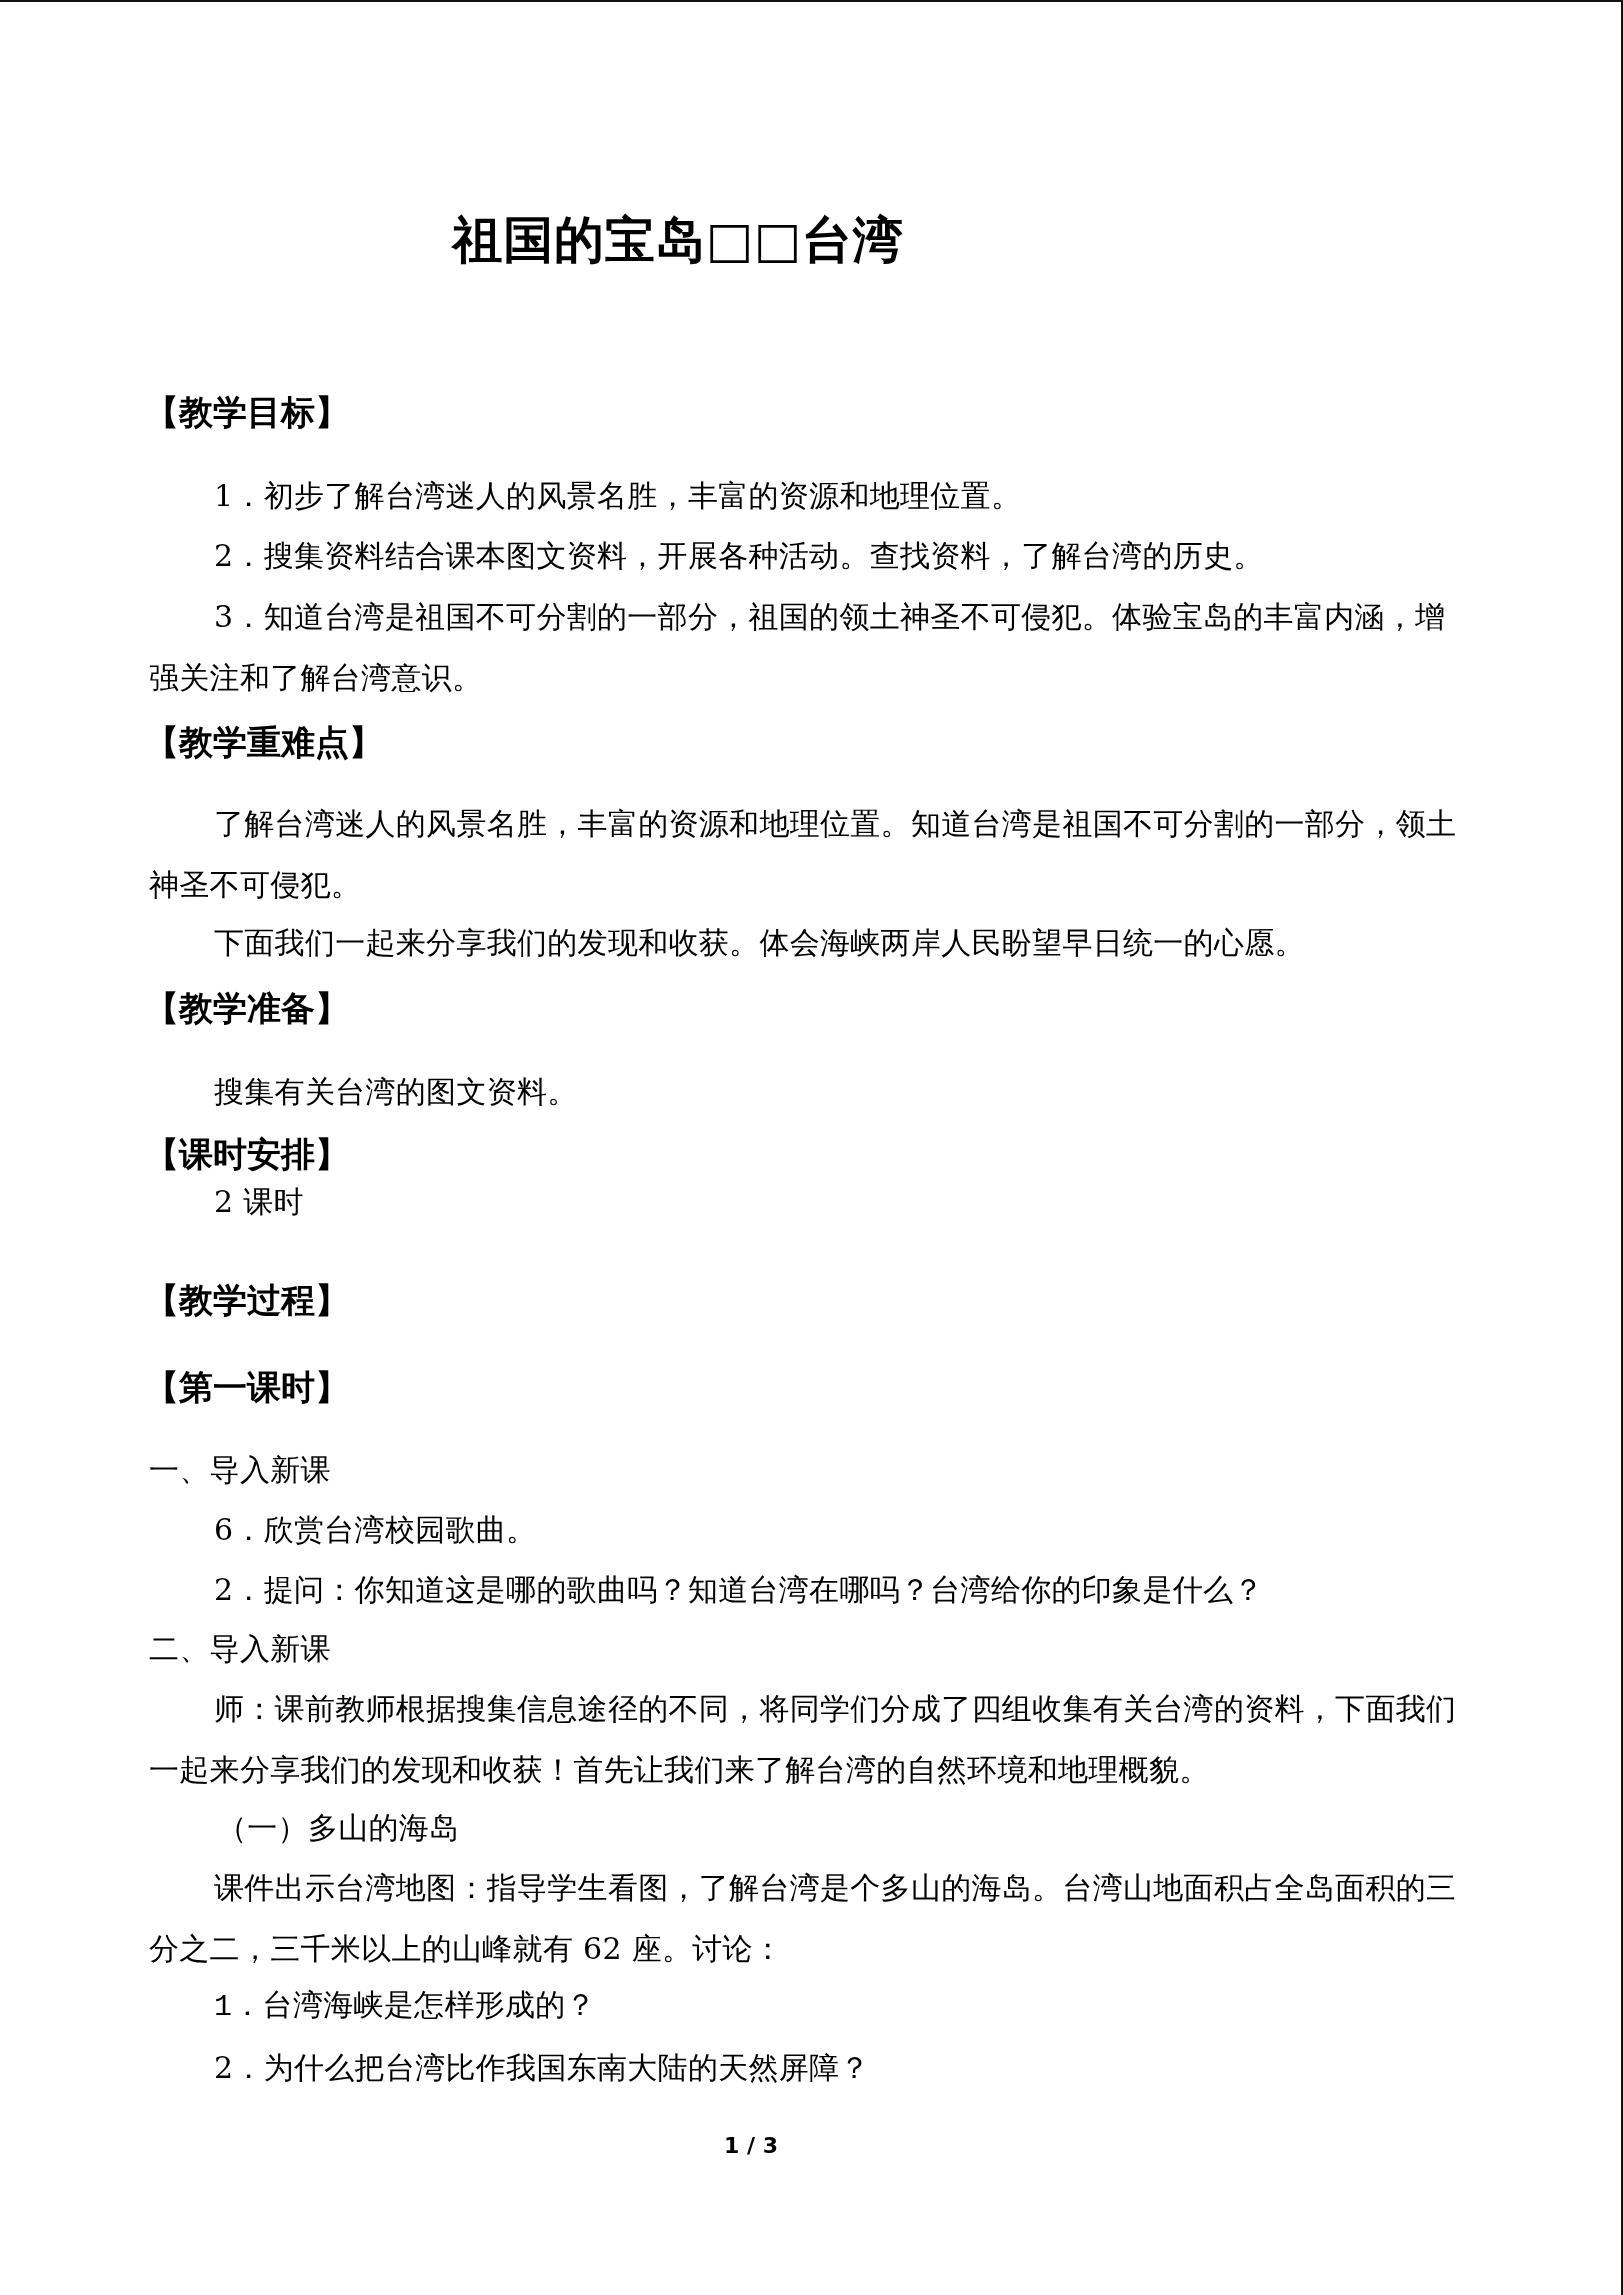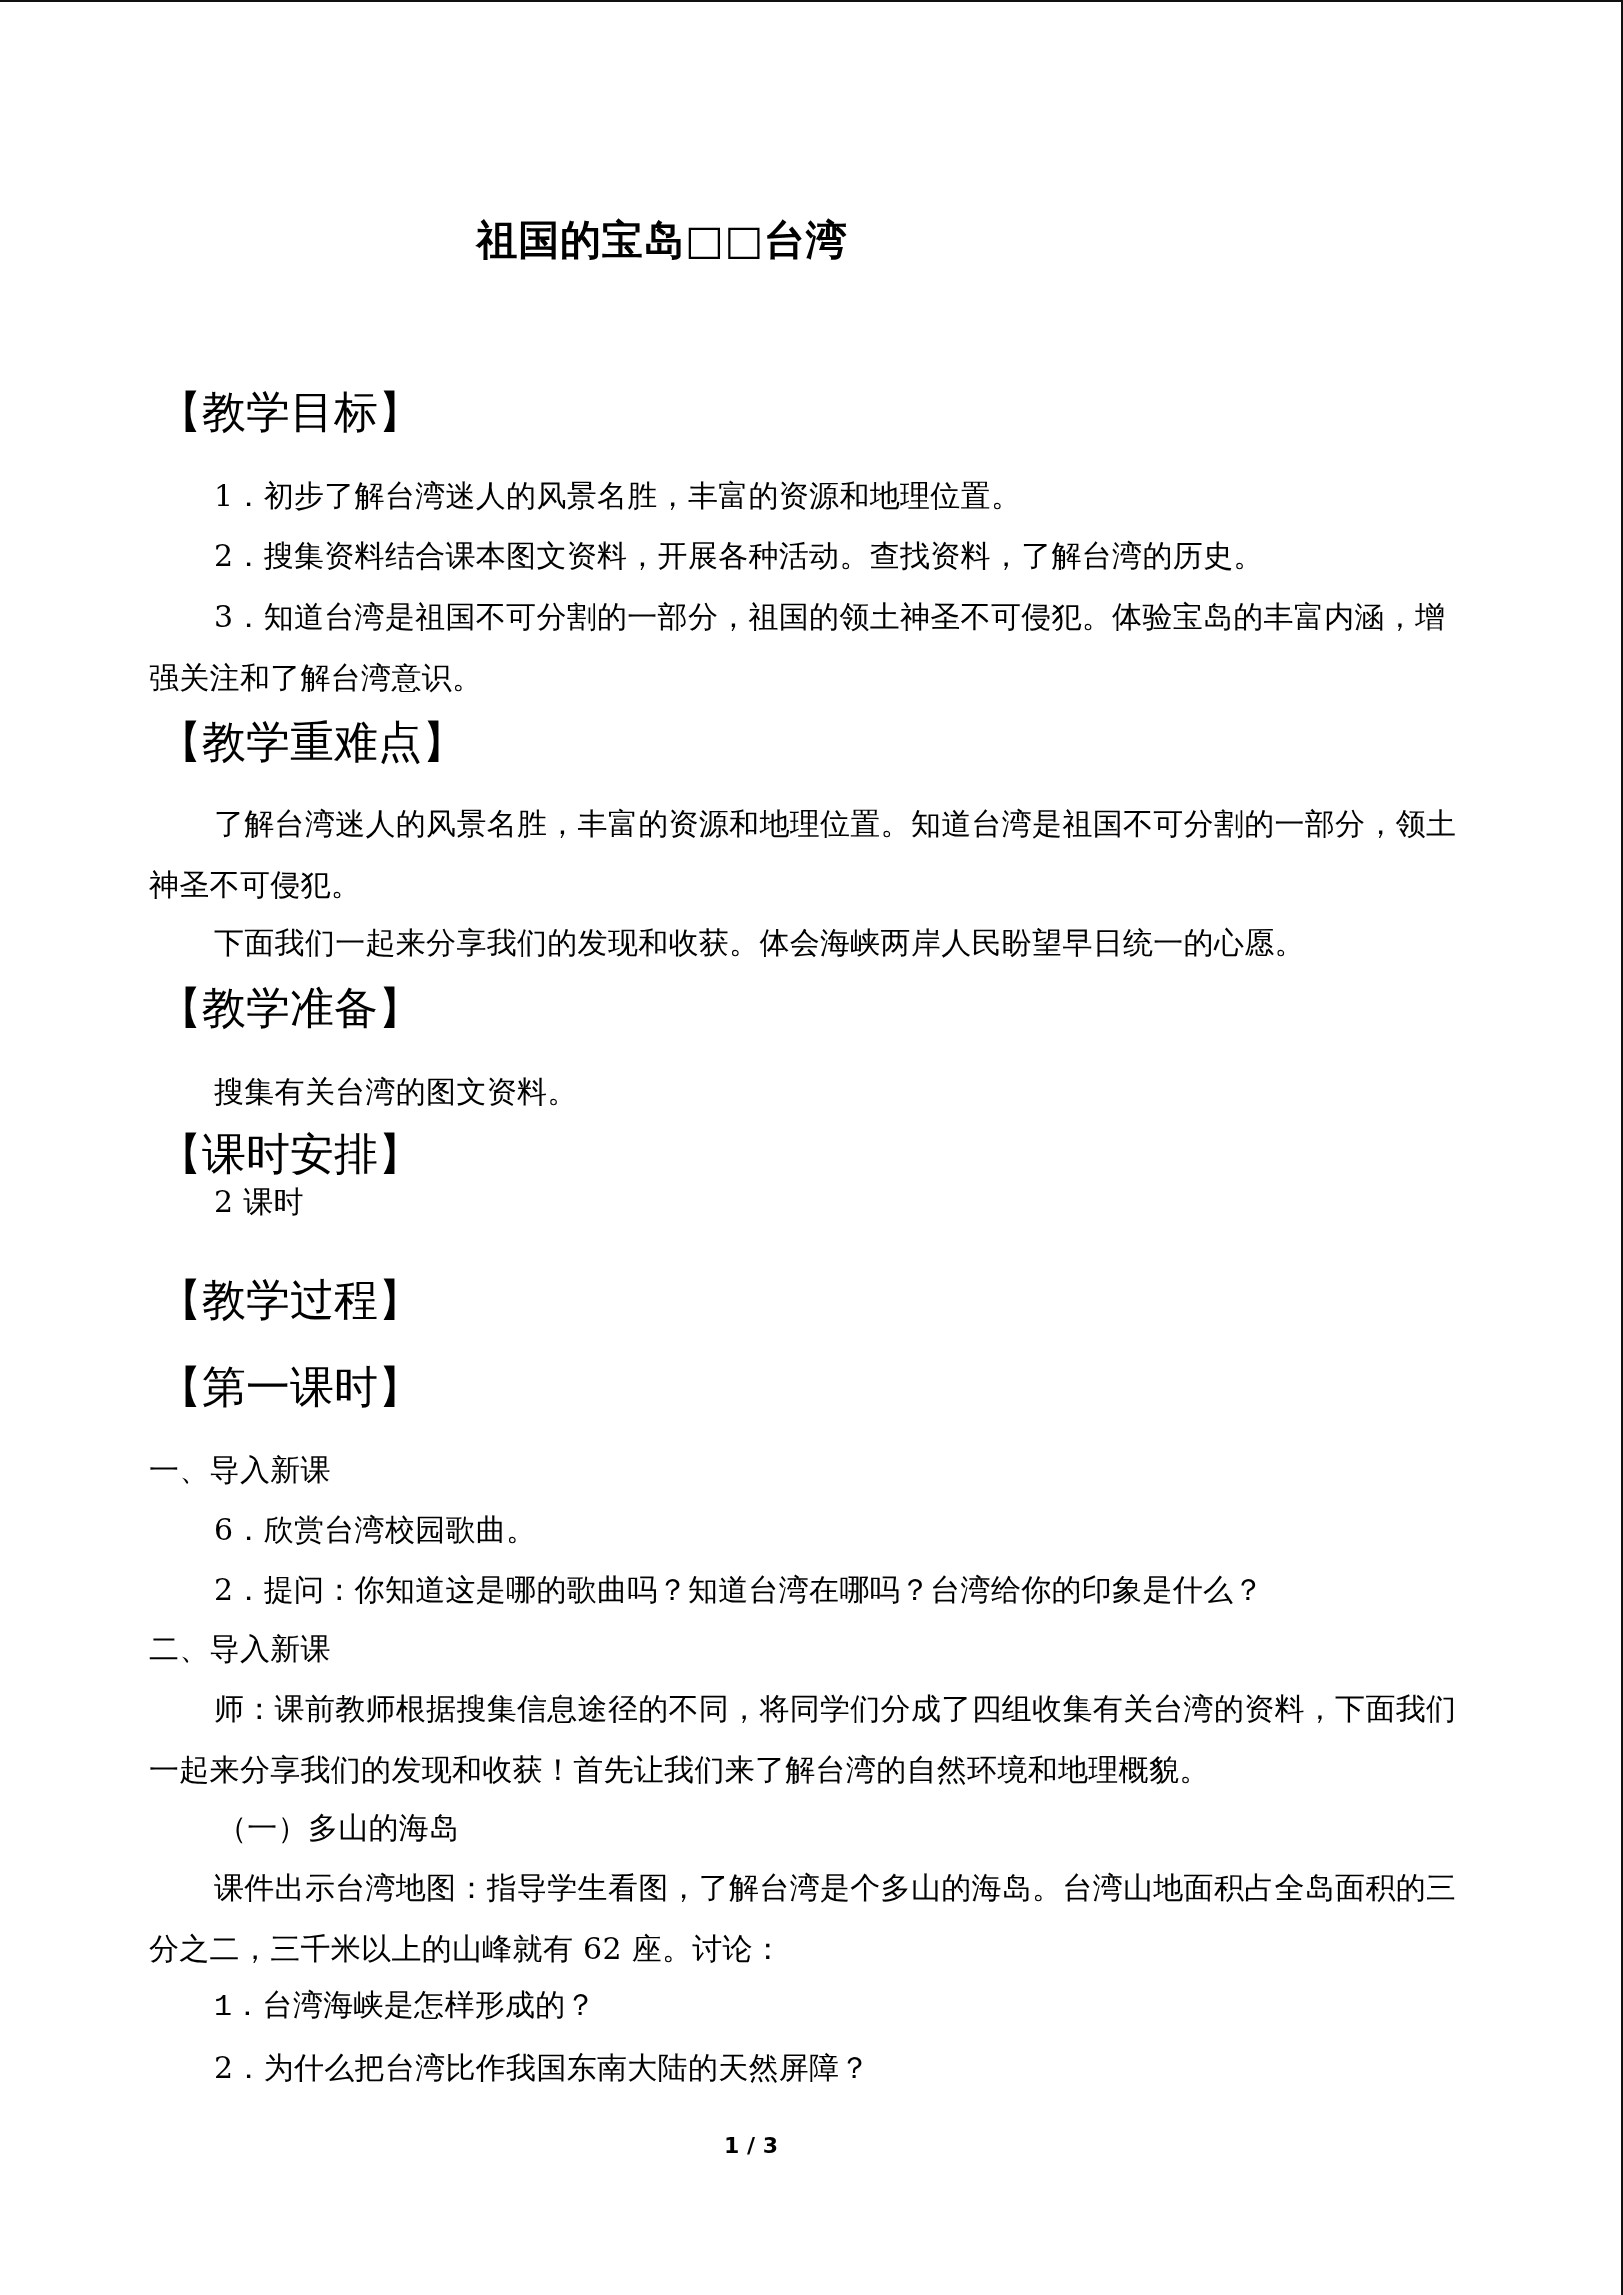--- a/index.html
+++ b/index.html
@@ -7,27 +7,27 @@
     width: 1623px; height: 2295px; position: relative; overflow: hidden;
     font-family: "DejaVu Serif", "Liberation Serif", serif;
     color: #000;
     border-top: 2.7px solid #111;
     border-right: 2px solid #111;
     box-sizing: border-box;
   }
   .page { position: absolute; left: 0; top: 0; width: 1623px; height: 2295px; }
   .title {
     position: absolute; left: 0; width: 1324px; top: 211px;
-    text-align: center; font-size: 41px; font-weight: bold;
+    text-align: center; font-size: 50px; font-weight: bold;
     font-family: "DejaVu Sans", "Liberation Sans", sans-serif;
-    letter-spacing: 0.7px; line-height: 55px;
+    letter-spacing: 0.7px; line-height: 55px; padding-left: 16px;
   }
   .heading {
-    position: absolute; left: 158px;
-    font-size: 44px; font-weight: normal;
+    position: absolute; left: 145px;
+    font-size: 34px; font-weight: bold;
     font-family: "DejaVu Sans", "Liberation Sans", sans-serif;
     line-height: 48px; white-space: nowrap;
   }
   .para {
     position: absolute; left: 149px; right: 164px;
     font-size: 30px; line-height: 61px; text-indent: 65px;
     letter-spacing: 0.3px;
   }
   .line {
     position: absolute; font-size: 30px; line-height: 41px; white-space: nowrap;

